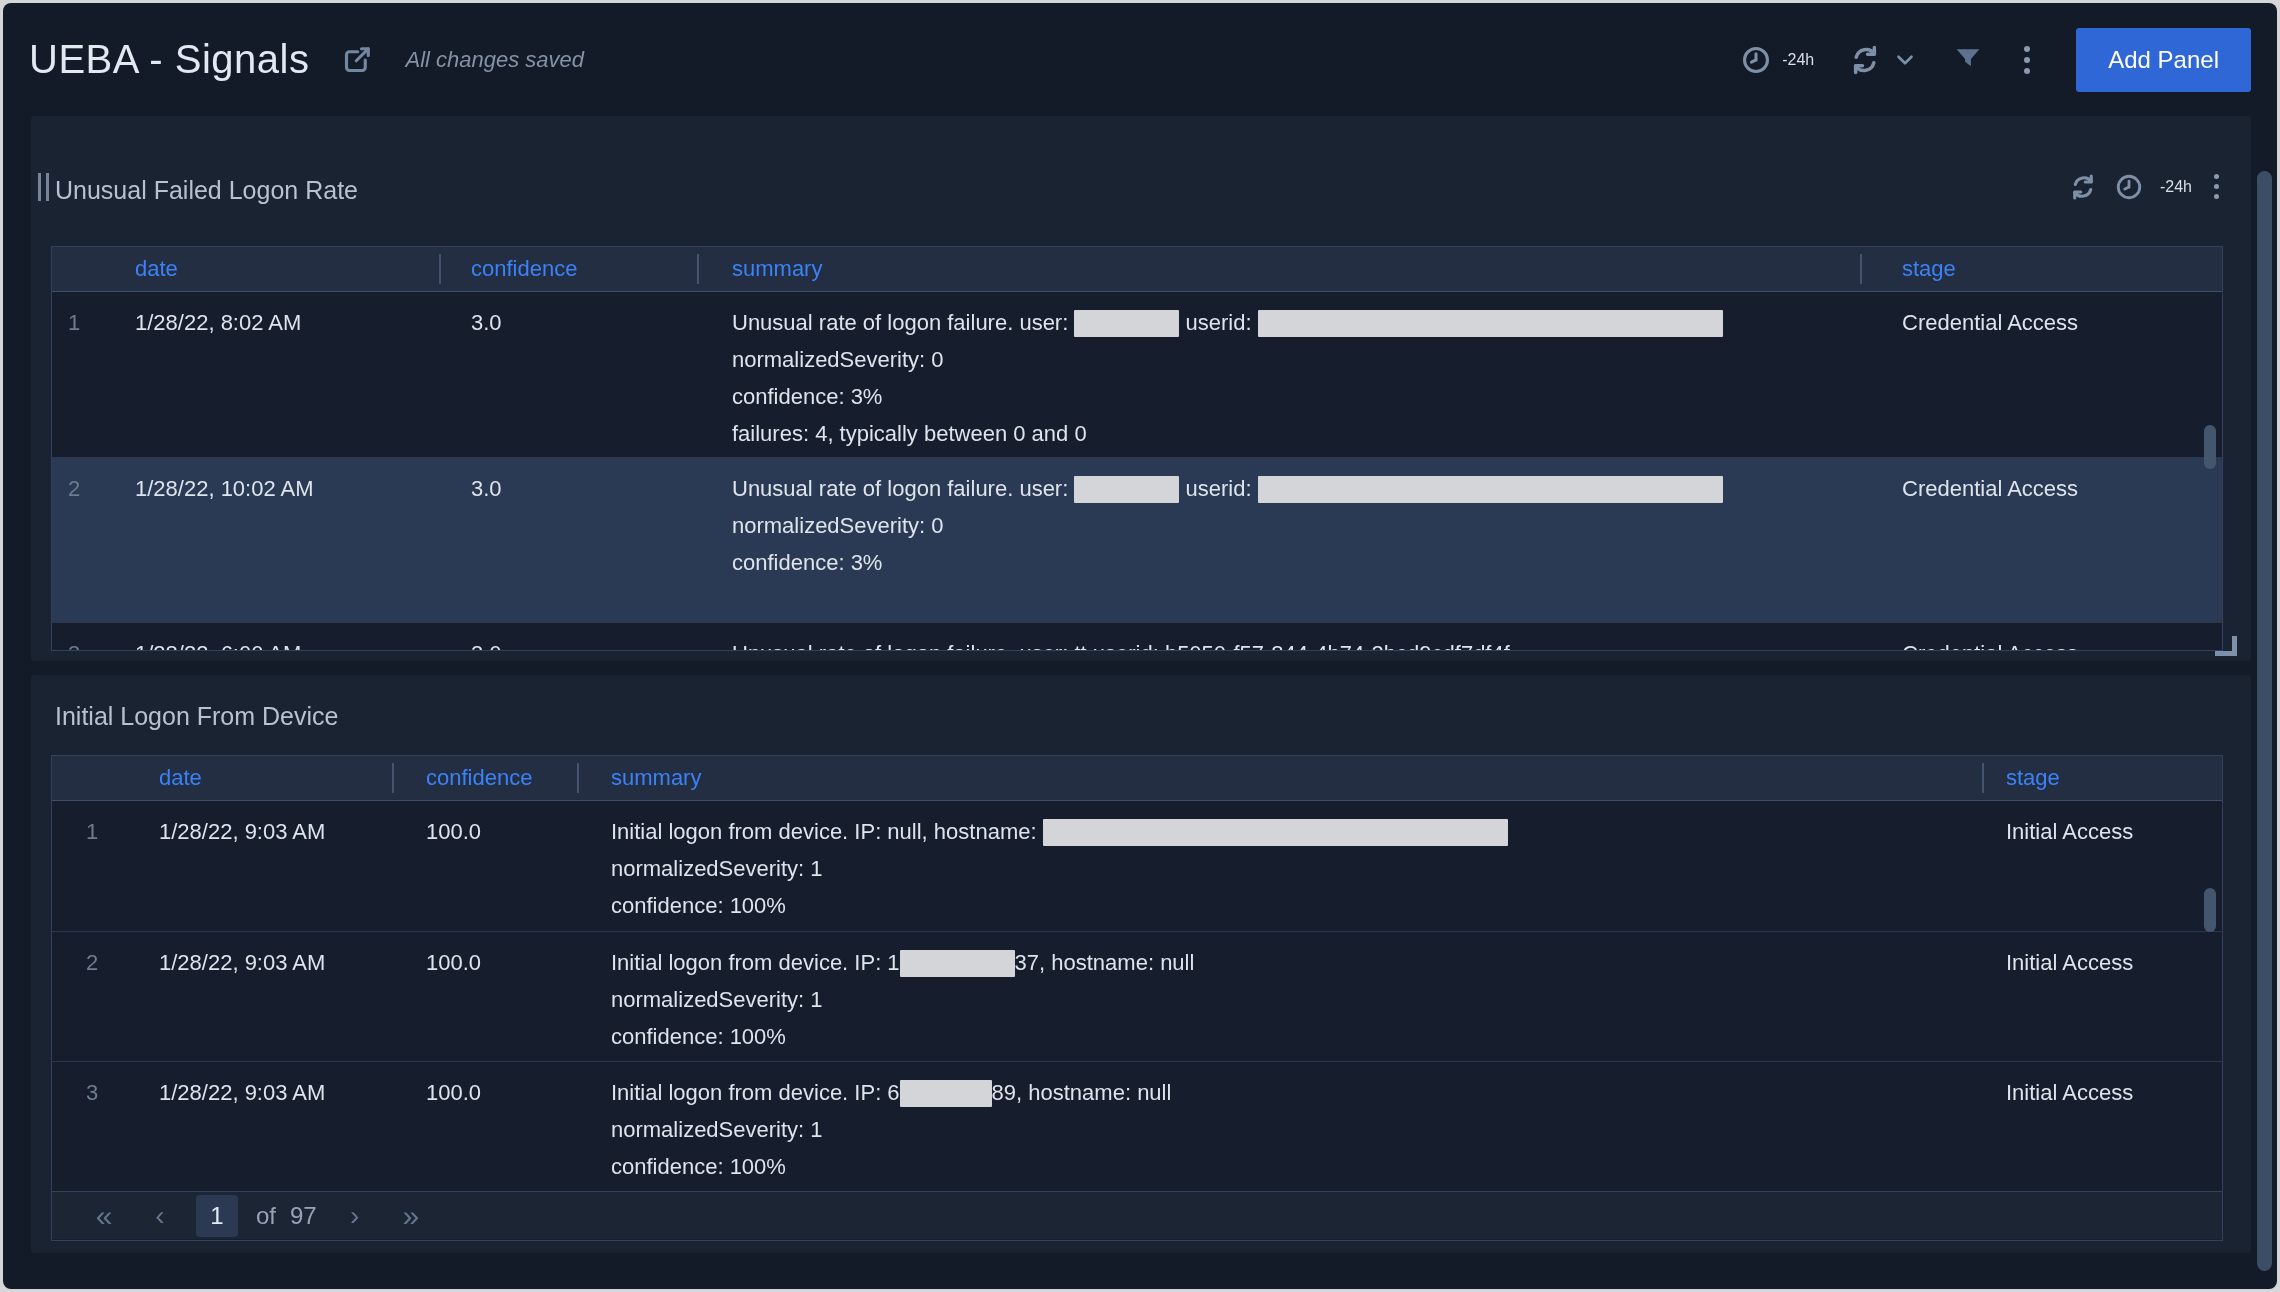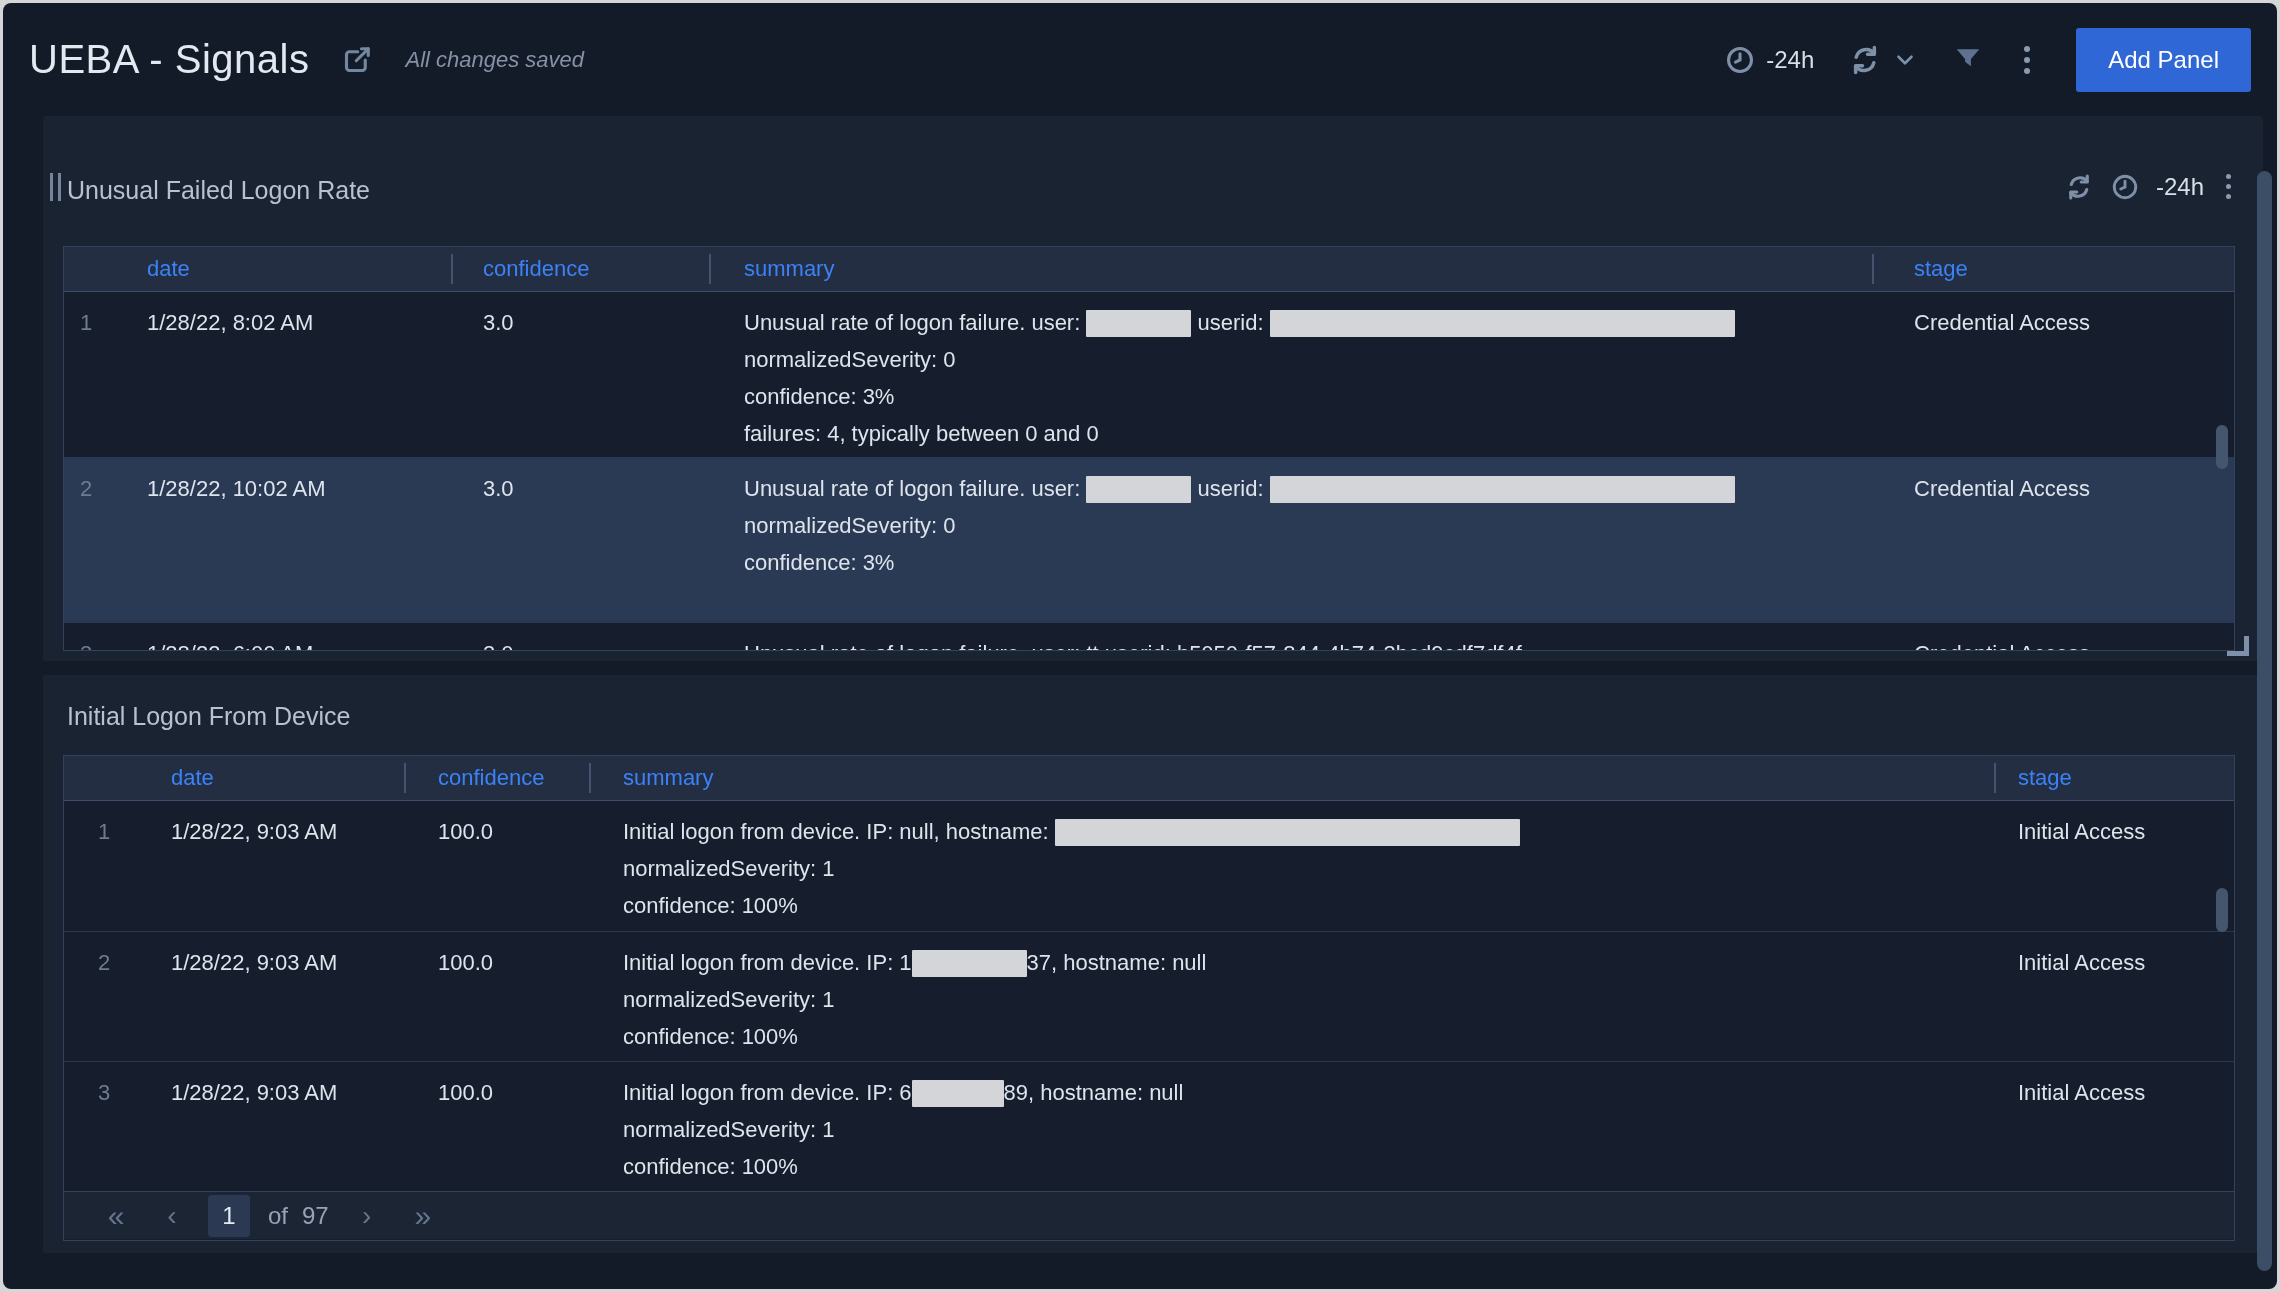--- a/index.html
+++ b/index.html
@@ -20,33 +20,33 @@
   .topbar {
     position:absolute; left:0; top:0; right:0; height:113px;
     display:flex; align-items:center; padding:0 26px;
   }
   .page-title { font-size:40px; font-weight:400; color:#e3e9f1; letter-spacing:.5px; }
   .share-icon { margin-left:30px; color:#7487a0; display:flex; }
   .save-status { margin-left:30px; font-size:22px; color:#8592a6;font-style:italic; }
   .topbar-right { margin-left:auto; display:flex; align-items:center; gap:34px; }
   .tb-group { display:flex; align-items:center; gap:10px; cursor:pointer; }
   .icon { display:flex; color:#7e90a8; }
-  .time-text { font-size:24px; color:#d8dfe9; }
+  .time-text { font-size:16px; color:#d8dfe9; }
   .kebab { display:flex; flex-direction:column; gap:5px; padding:4px 6px; cursor:pointer; }
   .kebab i { width:6px; height:6px; border-radius:50%; background:#8b9aaf; }
   .kebab.small i { width:5px; height:5px; }
   .add-panel-btn {
     margin-left:6px; height:64px; padding:0 32px; border:none; border-radius:3px;
     background:#3067d6; color:#ffffff; font-size:24px; font-family:inherit; cursor:pointer;
     display:flex; align-items:center;text-align:center;
   }
 
   
   .panel {
-    position:absolute; left:40px; width:2220px;
+    position:absolute; left:28px; width:2220px;
     background:#1a2332; border-radius:3px;
   }
   .panel.p0 { top:113px; height:545px; }
   .panel.p1 { top:672px; height:578px; }
   .panel-title { position:absolute; font-size:25px; font-weight:500; color:#b6c1d1; }
   .p0 .panel-title { left:24px; top:60px; }
   .p1 .panel-title { left:24px; top:27px; }
   .drag-handle { position:absolute; left:7px; top:57px; display:flex; gap:5px; cursor:grab; }
   .drag-handle i { width:3px; height:28px; background:#76849b; display:block; }
   .panel-toolbar { position:absolute; right:26px; top:54px; display:flex; align-items:center; gap:16px; }

